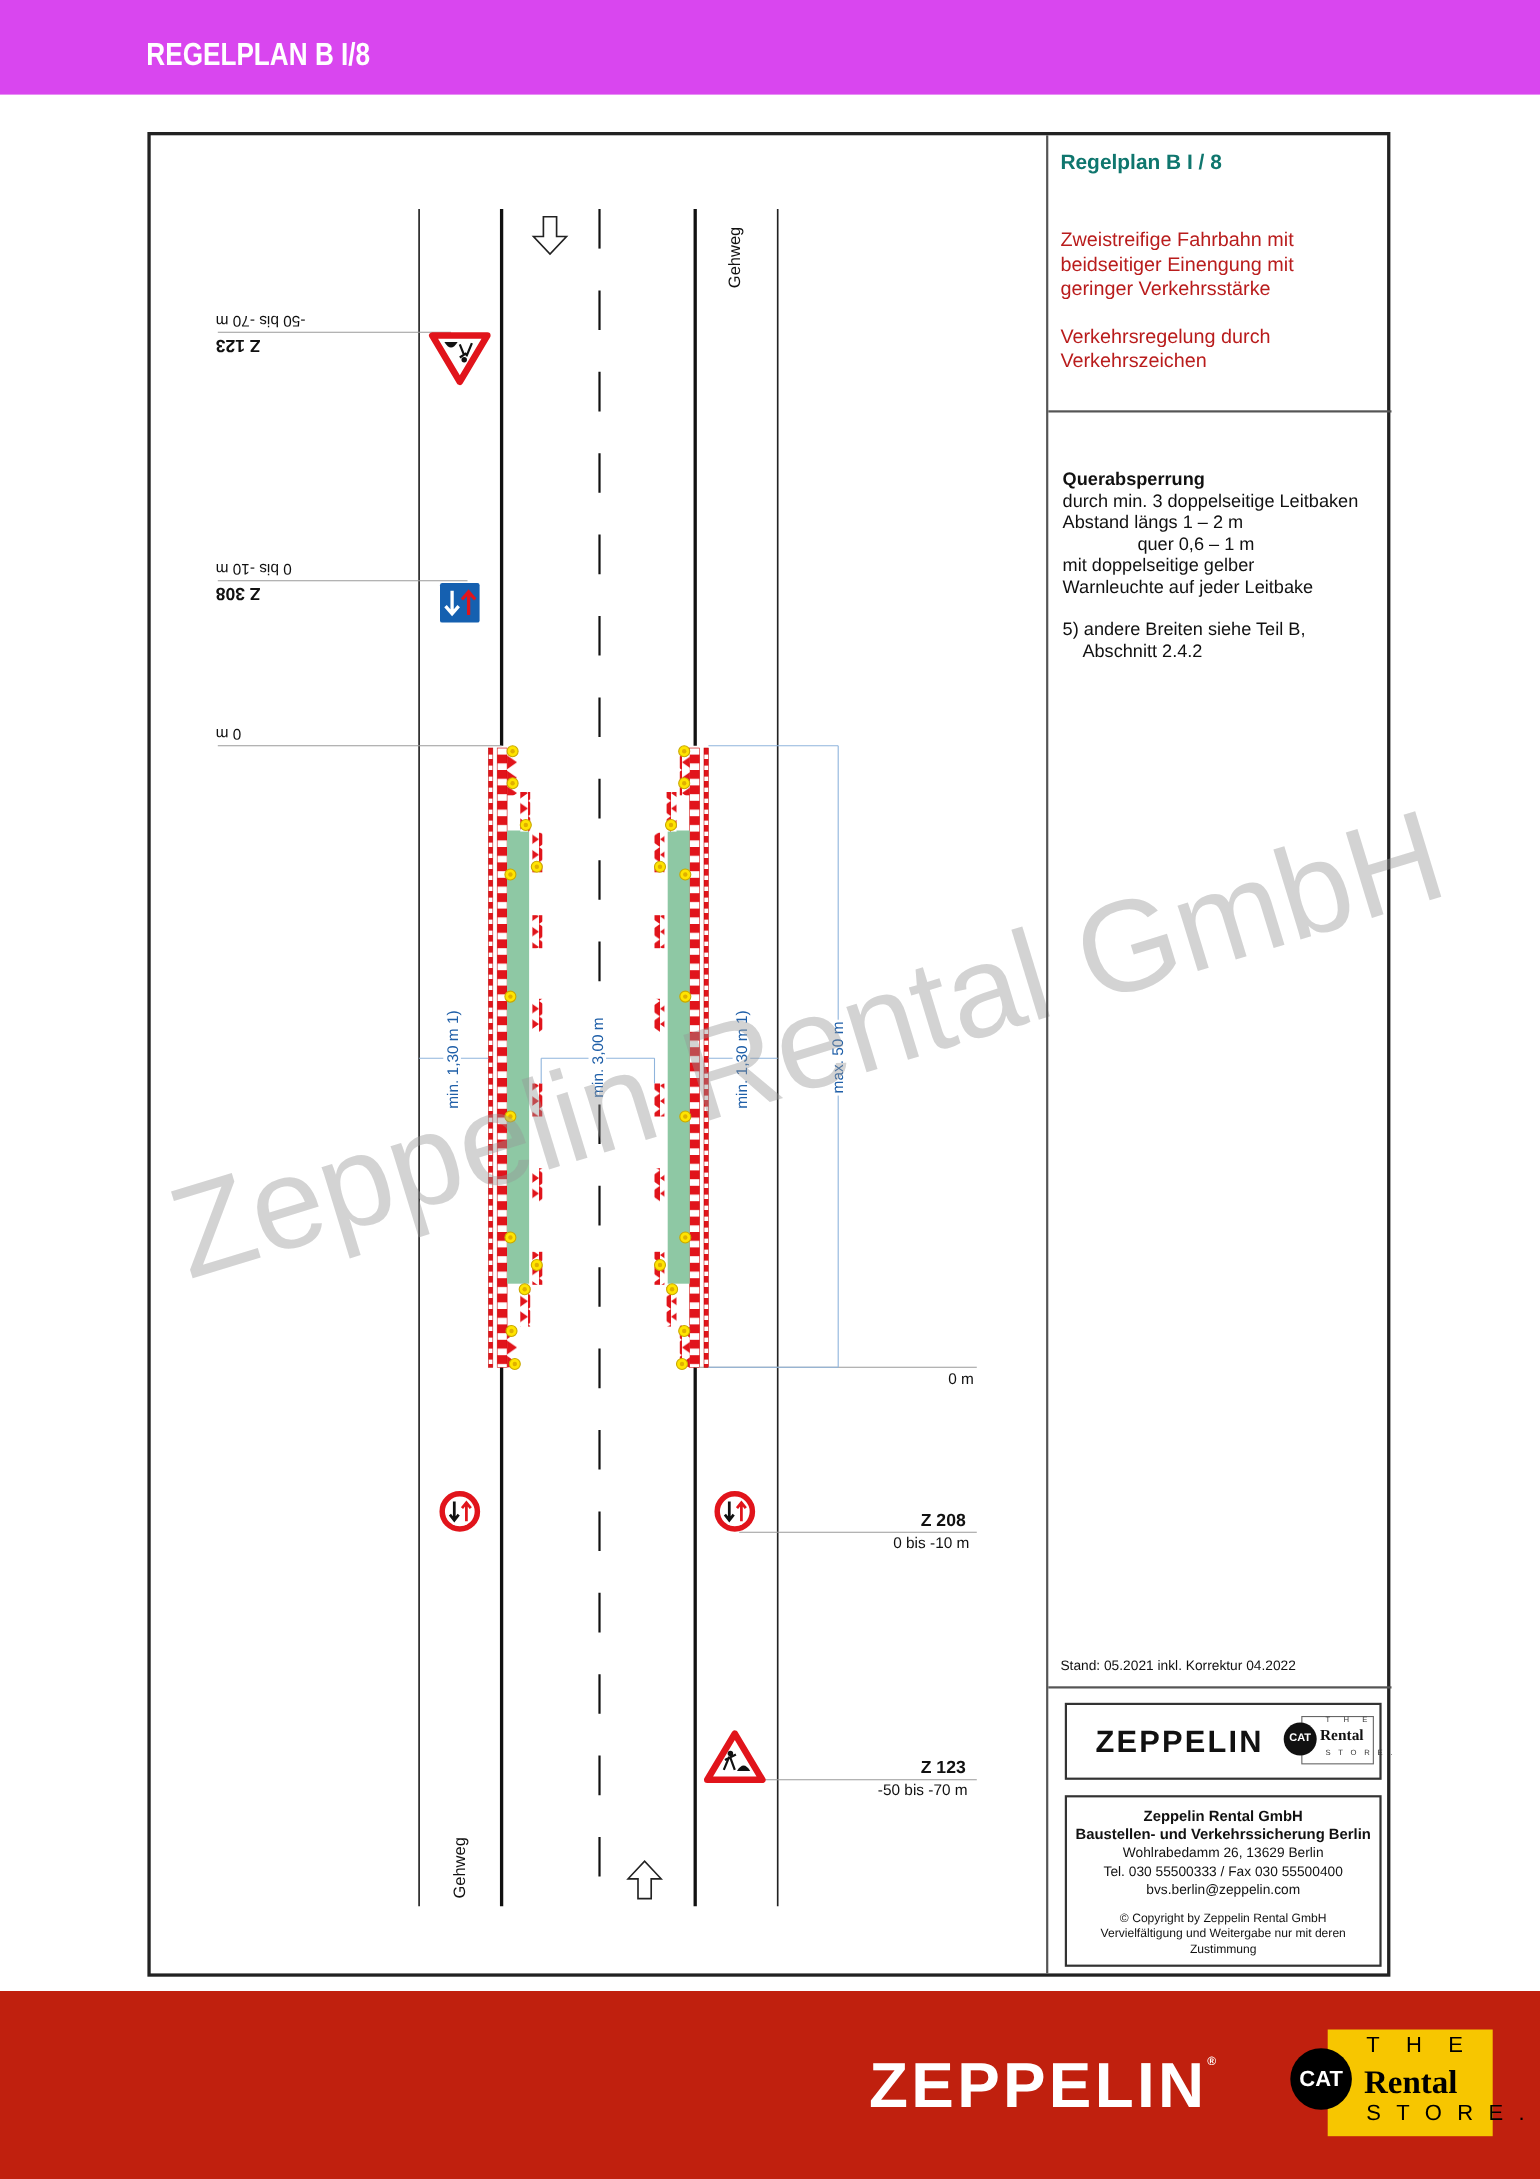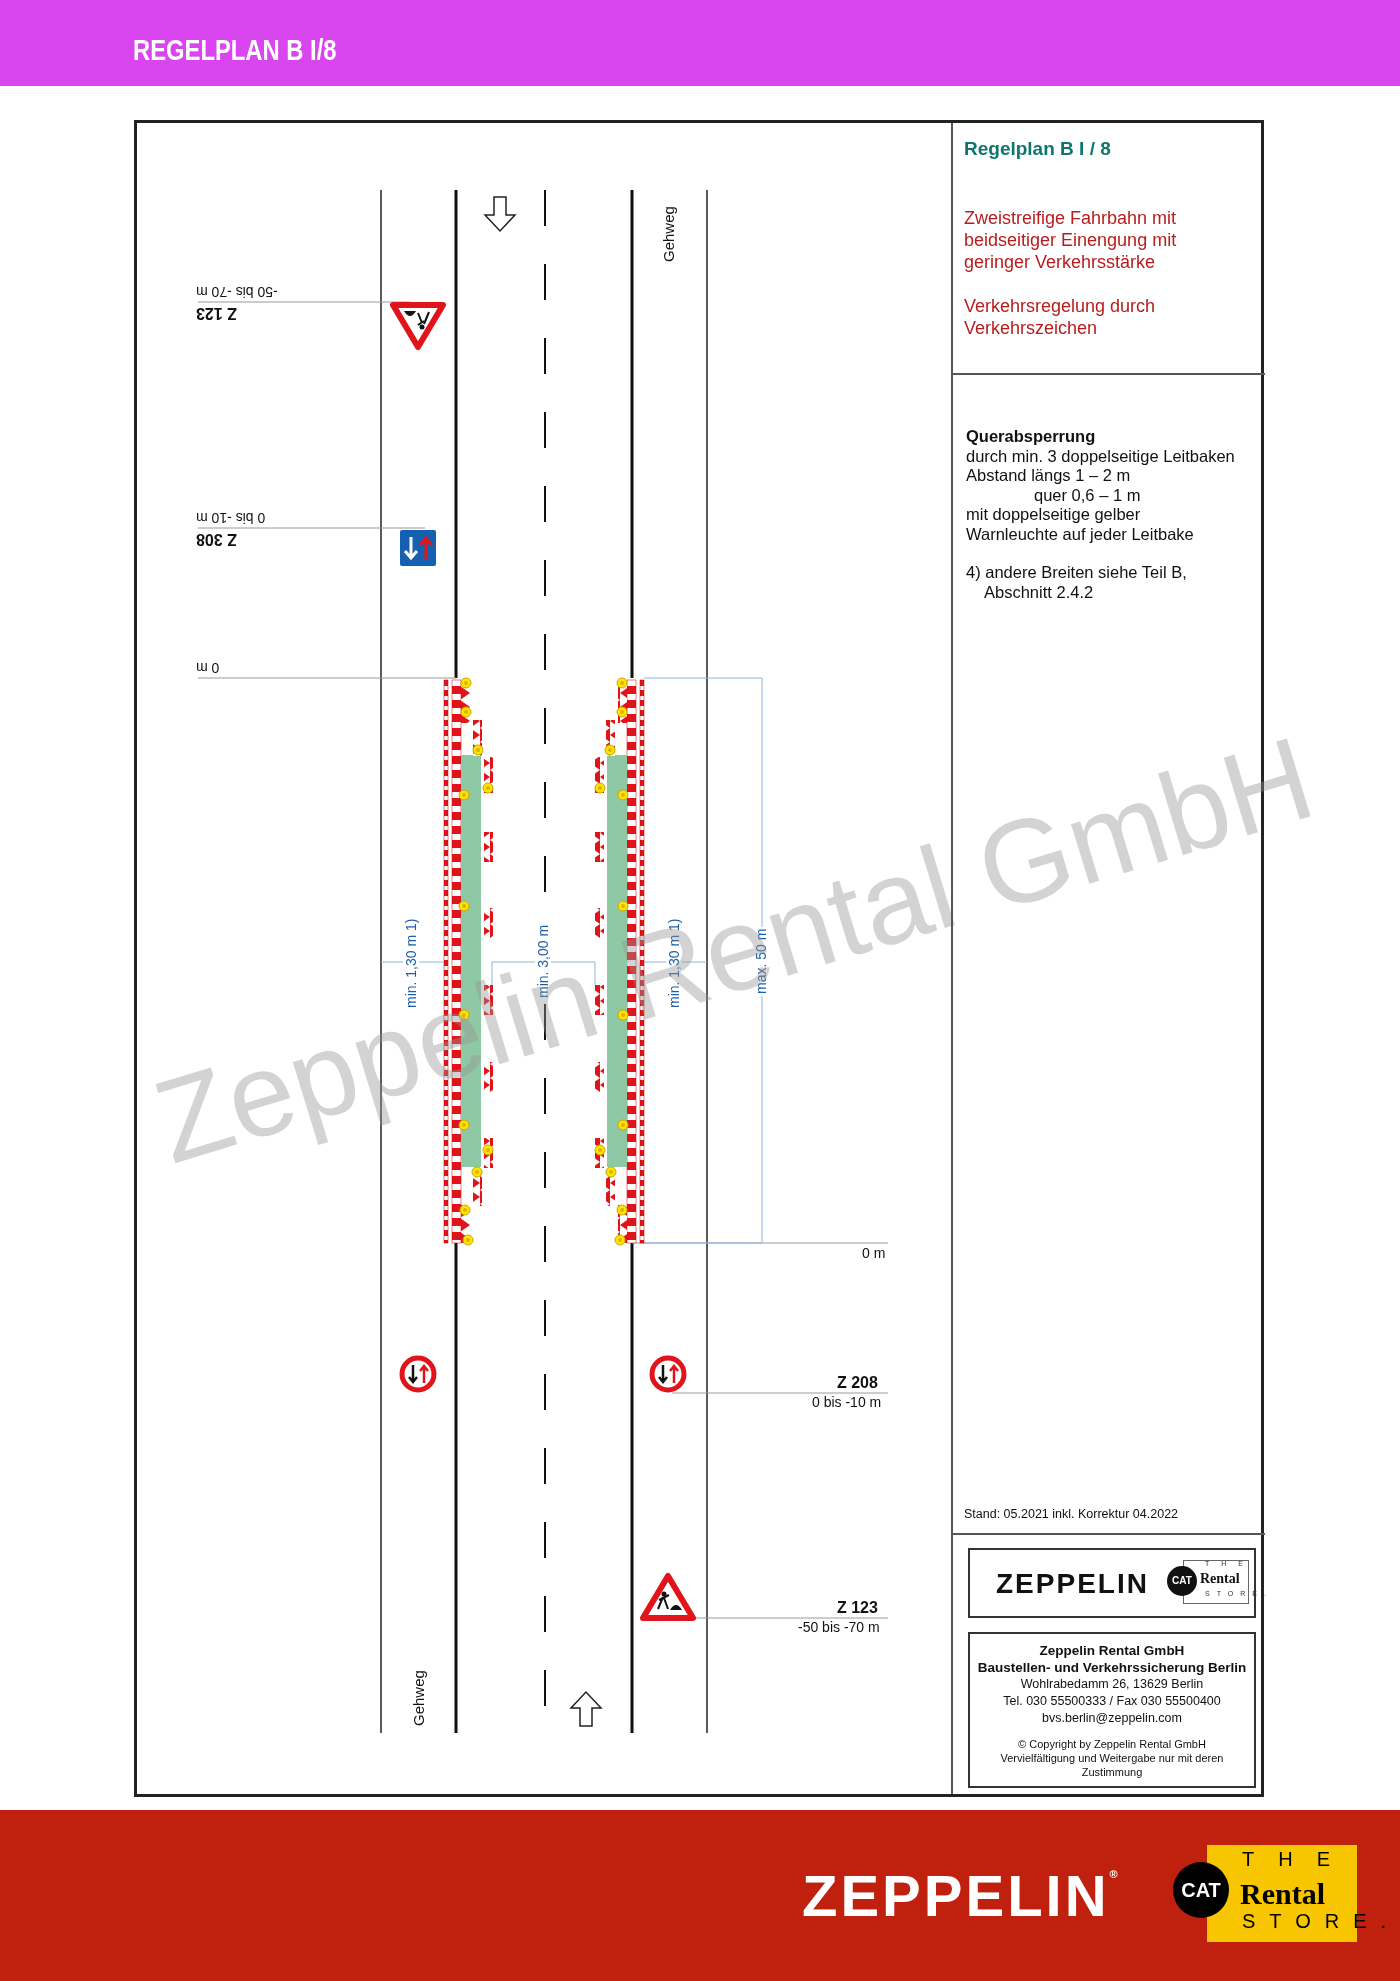--- a/index.html
+++ b/index.html
@@ -1,20 +1,20 @@
 <!DOCTYPE html>
 <html><head>
 <meta charset="utf-8">
 <style>
   html, body { margin: 0; padding: 0; }
   body { width: 1400px; height: 1981px; position: relative; background: #ffffff; overflow: hidden; font-family: "Liberation Sans", sans-serif; }
   .header-band { position: absolute; left: 0; top: 0; width: 1400px; height: 86px; background: #d946ef; }
   .header-title { position: absolute; left: 133px; top: 34px; color: #ffffff; font-family: "Liberation Sans", sans-serif; font-weight: bold; font-size: 29px; letter-spacing: 0px; transform: scaleX(0.82); transform-origin: left top; }
   .footer-band { position: absolute; left: 0; top: 1810px; width: 1400px; height: 171px; background: #c0200e; }
-  .footer-zeppelin { position: absolute; left: 790px; top: 1862px; color: #fff; font-weight: bold; font-size: 58px; letter-spacing: 3px; font-family: "Liberation Sans", sans-serif; margin-left: 12px; }
+  .footer-zeppelin { position: absolute; left: 790px; top: 1862px; color: #fff; font-weight: bold; font-size: 58px; letter-spacing: 3px; font-family: "Liberation Sans", sans-serif; }
   .footer-zeppelin sup { font-size: 11px; vertical-align: top; position: relative; top: 6px; letter-spacing: 0; }
   .cat-box { position: absolute; left: 1207px; top: 1845px; width: 150px; height: 97px; background: #f7c600; }
   .cat-circle { position: absolute; left: 1173px; top: 1862px; width: 56px; height: 56px; border-radius: 50%; background: #000; color: #fff; font-weight: bold; font-size: 20px; text-align: center; line-height: 56px; font-family: "Liberation Sans", sans-serif; }
   .cat-rental { position: absolute; left: 1240px; top: 1877px; font-family: "Liberation Serif", serif; font-weight: bold; font-size: 30px; color: #000; }
   .cat-the { position: absolute; left: 1242px; top: 1848px; width: 110px; font-size: 20px; color: #000; letter-spacing: 24px; font-family: "Liberation Sans", sans-serif; }
   .cat-store { position: absolute; left: 1242px; top: 1910px; width: 110px; font-size: 20px; color: #000; letter-spacing: 14px; font-family: "Liberation Sans", sans-serif; }
 
   .frame { position: absolute; left: 134px; top: 120px; width: 1130px; height: 1677px; border: 3px solid #222; box-sizing: border-box; }
   .right-col { position: absolute; left: 951px; top: 123px; width: 312px; height: 1671px; border-left: 2px solid #555; box-sizing: border-box; }
   .rc-title { position: absolute; left: 11px; top: 15px; font-size: 19px; font-weight: bold; color: #0f766e; }
@@ -234,21 +234,21 @@
   <div class="rc-notes">
     <div class="sec">
       <div class="h">Querabsperrung</div>
       <div>durch min. 3 doppelseitige Leitbaken</div>
       <div>Abstand längs 1 – 2 m</div>
       <div class="indent">quer 0,6 – 1 m</div>
       <div>mit doppelseitige gelber</div>
       <div>Warnleuchte auf jeder Leitbake</div>
     </div>
     <div class="sec">
-      <div>4) andere Breiten siehe Teil B,</div>
+      <div>5) andere Breiten siehe Teil B,</div>
       <div class="fn2">Abschnitt 2.4.2</div>
     </div>
   </div>
 
   <div class="rc-stand">Stand: 05.2021 inkl. Korrektur 04.2022</div>
   <div class="rc-sep" style="top:1410px;"></div>
 
   <div class="logo-box">
     <div class="logo-zep">ZEPPELIN</div>
     <div class="logo-rental-box"></div>

